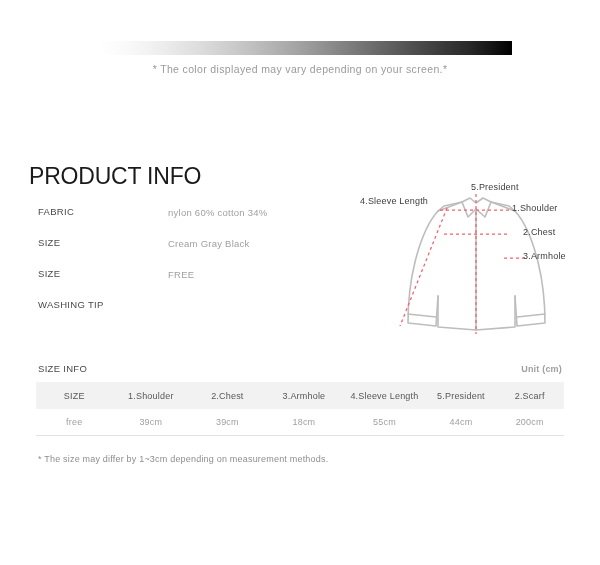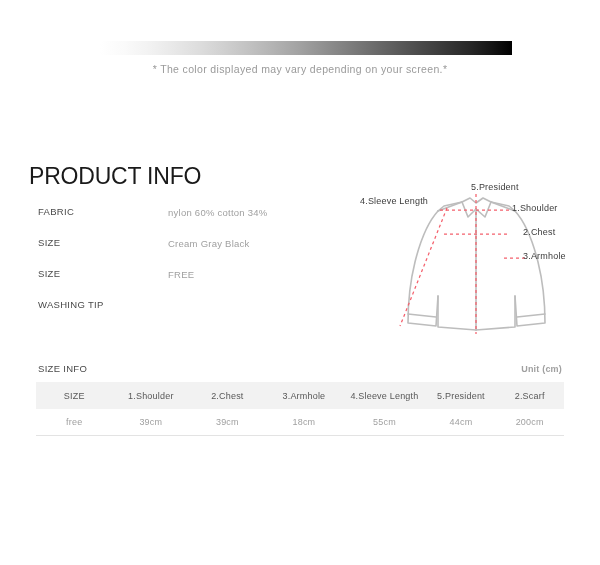--- a/index.html
+++ b/index.html
@@ -301,13 +301,14 @@
       <td>39cm</td>
       <td>18cm</td>
       <td>55cm</td>
       <td>44cm</td>
       <td>200cm</td>
     </tr>
   </tbody>
 </table>
 
 <div id="size-notes">
+  <div class="note-line">* The size may differ by 1~3cm depending on measurement methods.</div>
 </div>
 
 </body></html>

